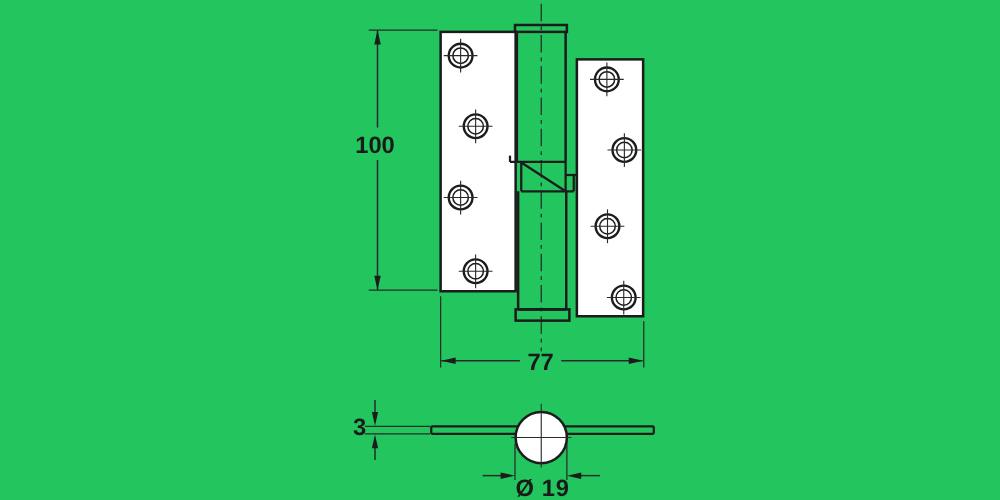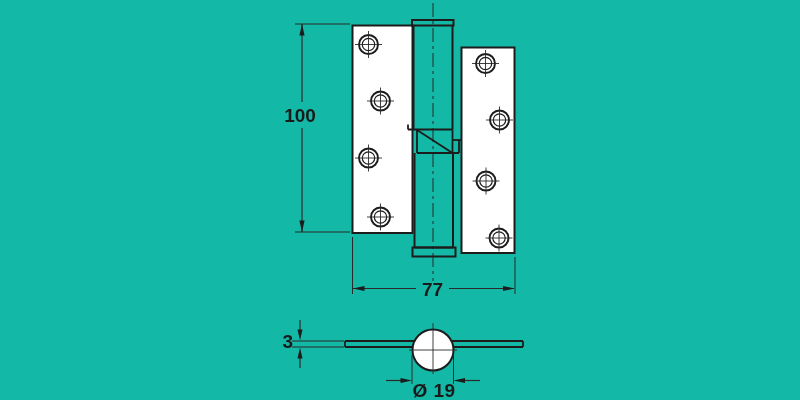--- a/index.html
+++ b/index.html
@@ -8,21 +8,21 @@
     width: 800px;
     height: 400px;
     background: #ffffff;
     overflow: hidden;
     font-family: "Liberation Sans", sans-serif;
   }
   #stage {
     position: relative;
     width: 800px;
     height: 400px;
-    background: #14b8a6;
+    background: #22c55e;
   }
   svg { display: block; }
   .dim-text {
     font-family: "Liberation Sans", sans-serif;
     font-weight: bold;
     font-size: 19px;
     fill: #1a1a1a;
   }
 </style>
 </head>

